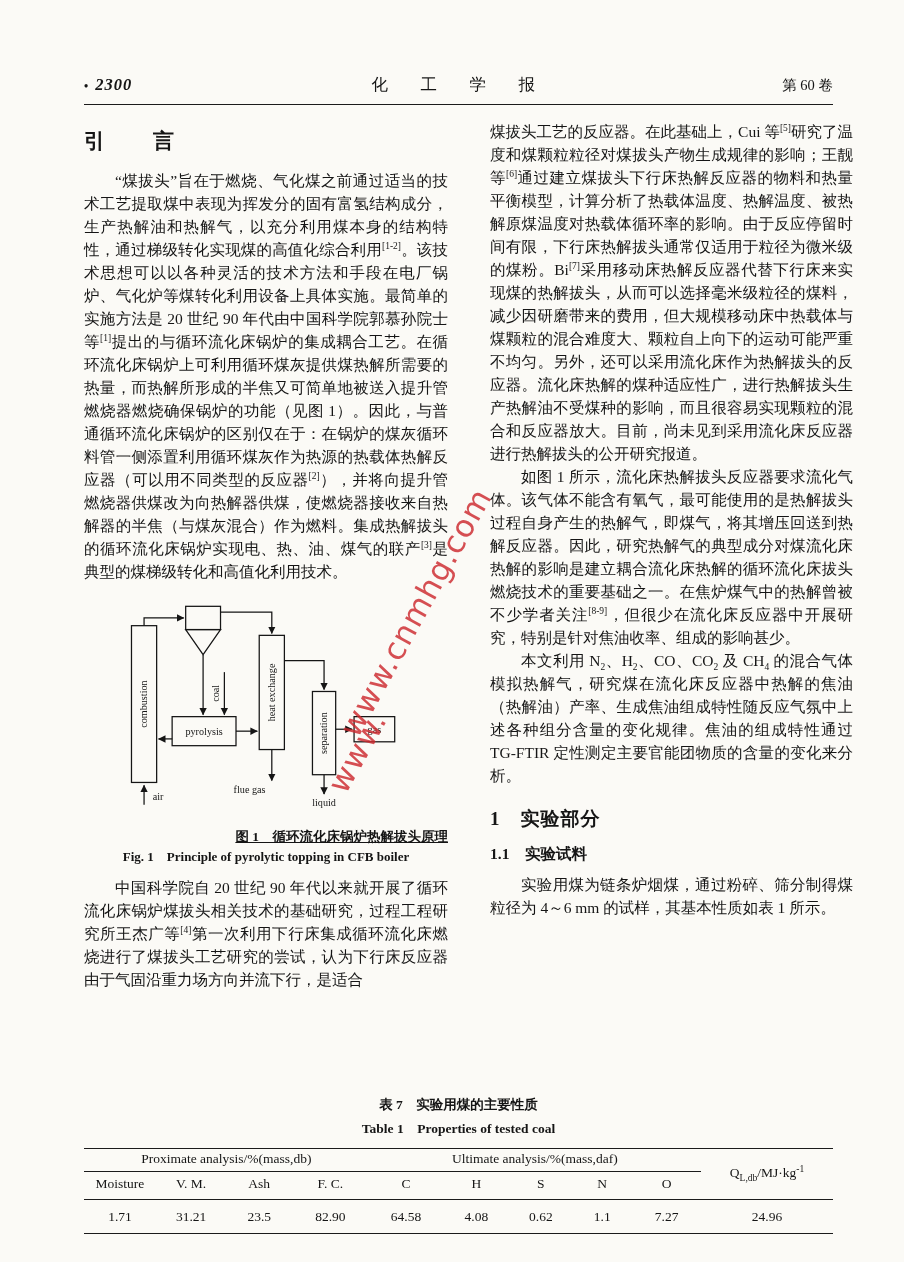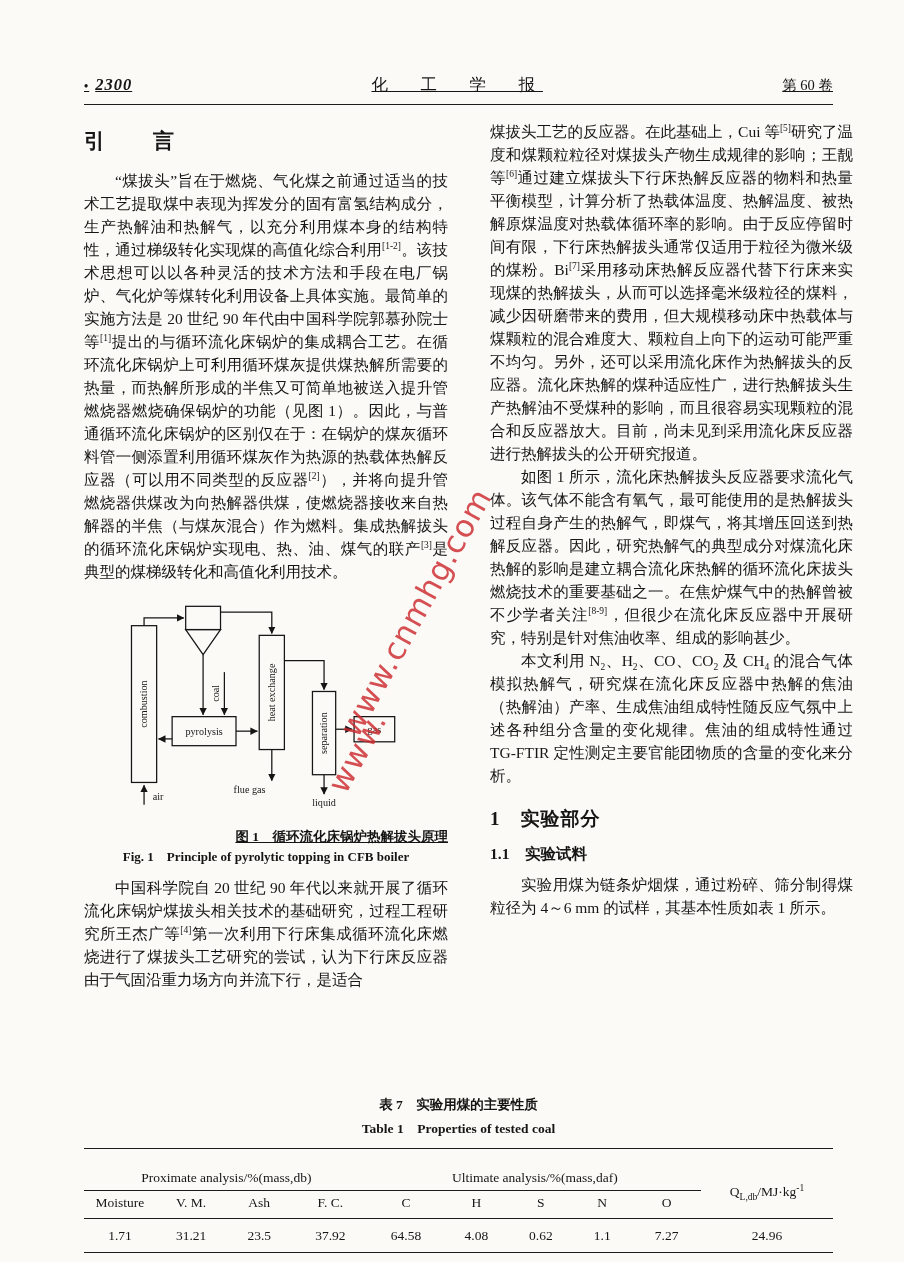--- a/index.html
+++ b/index.html
@@ -1,21 +1,21 @@
 <!DOCTYPE html>
 <html><head>
 <meta charset="utf-8">
 <style>
   html,body{margin:0;padding:0;background:#e8e8e6;}
   .page{position:relative;width:904px;height:1262px;background:#fbfaf6;overflow:hidden;
         color:#151515;font-family:"Liberation Serif","DejaVu Serif",serif;}
 
   
   .header-row{position:absolute;left:84px;top:74px;width:749px;display:flex;
-              justify-content:space-between;align-items:baseline;text-decoration:underline;}
+              justify-content:space-between;align-items:baseline;}
   .page-num{font-size:16.5px;font-weight:bold;font-style:italic;letter-spacing:1px;}
   .page-num .bullet{font-style:normal;font-size:12px;margin-right:6px;}
   .journal-title{font-size:16.5px;letter-spacing:8px;}
   .volume{font-size:14.5px;}
   .header-rule{position:absolute;left:84px;top:104px;width:749px;border-top:1.6px solid #1b1b1b;}
 
   
   .col{position:absolute;top:120px;font-size:15.5px;line-height:23px;text-align:justify;}
   .col-left{left:84px;width:364px;}
   .col-right{left:490px;width:363px;}
@@ -33,21 +33,21 @@
   .fig-cap-zh{font-size:13.5px;font-weight:bold;line-height:20px;margin-top:8px;text-align:right;text-decoration:underline;}
   .fig-cap-en{font-size:13px;font-weight:bold;line-height:19px;text-align:center;}
 
   
   .table-block{position:absolute;left:84px;top:1096px;width:749px;}
   .tab-cap-zh{text-align:center;font-weight:bold;font-size:13.5px;margin:0 0 6px 0;}
   .tab-cap-en{text-align:center;font-weight:bold;font-size:13.5px;margin:0 0 10px 0;}
   table.coal{width:100%;border-collapse:collapse;font-size:13.5px;
              border-top:1.6px solid #1b1b1b;border-bottom:1.6px solid #1b1b1b;}
   table.coal th,table.coal td{font-weight:normal;text-align:center;padding:5px 2px;}
-  tr.groups th{border-bottom:1px solid #1b1b1b;padding:21px 2px 4px 2px;}
+  tr.groups th{border-bottom:1px solid #1b1b1b;padding:2px 2px 4px 2px;}
   tr.groups th.qcell{border-bottom:1.4px solid #1b1b1b;vertical-align:middle;margin-top:36px;}
   tr.subs th{border-bottom:1.4px solid #1b1b1b;padding:4px 2px 7px 2px;}
   tr.vals td{padding:9px 2px 8px 2px;}
 
   
   .wm{position:absolute;color:rgba(204,40,45,0.82);font-family:"DejaVu Sans",sans-serif;
       font-size:31px;letter-spacing:1px;white-space:nowrap;pointer-events:none;
       transform-origin:0 50%;transform:rotate(-61deg);z-index:5;}
   .wm1{left:348px;top:716px;}
   .wm2{left:336px;top:772px;}
@@ -156,21 +156,21 @@
         <th>C</th>
         <th>H</th>
         <th>S</th>
         <th>N</th>
         <th>O</th>
       </tr>
       <tr class="vals">
         <td>1.71</td>
         <td>31.21</td>
         <td>23.5</td>
-        <td>37.92</td>
+        <td>82.90</td>
         <td>64.58</td>
         <td>4.08</td>
         <td>0.62</td>
         <td>1.1</td>
         <td>7.27</td>
         <td>24.96</td>
       </tr>
     </tbody>
       </table>
   </div>

